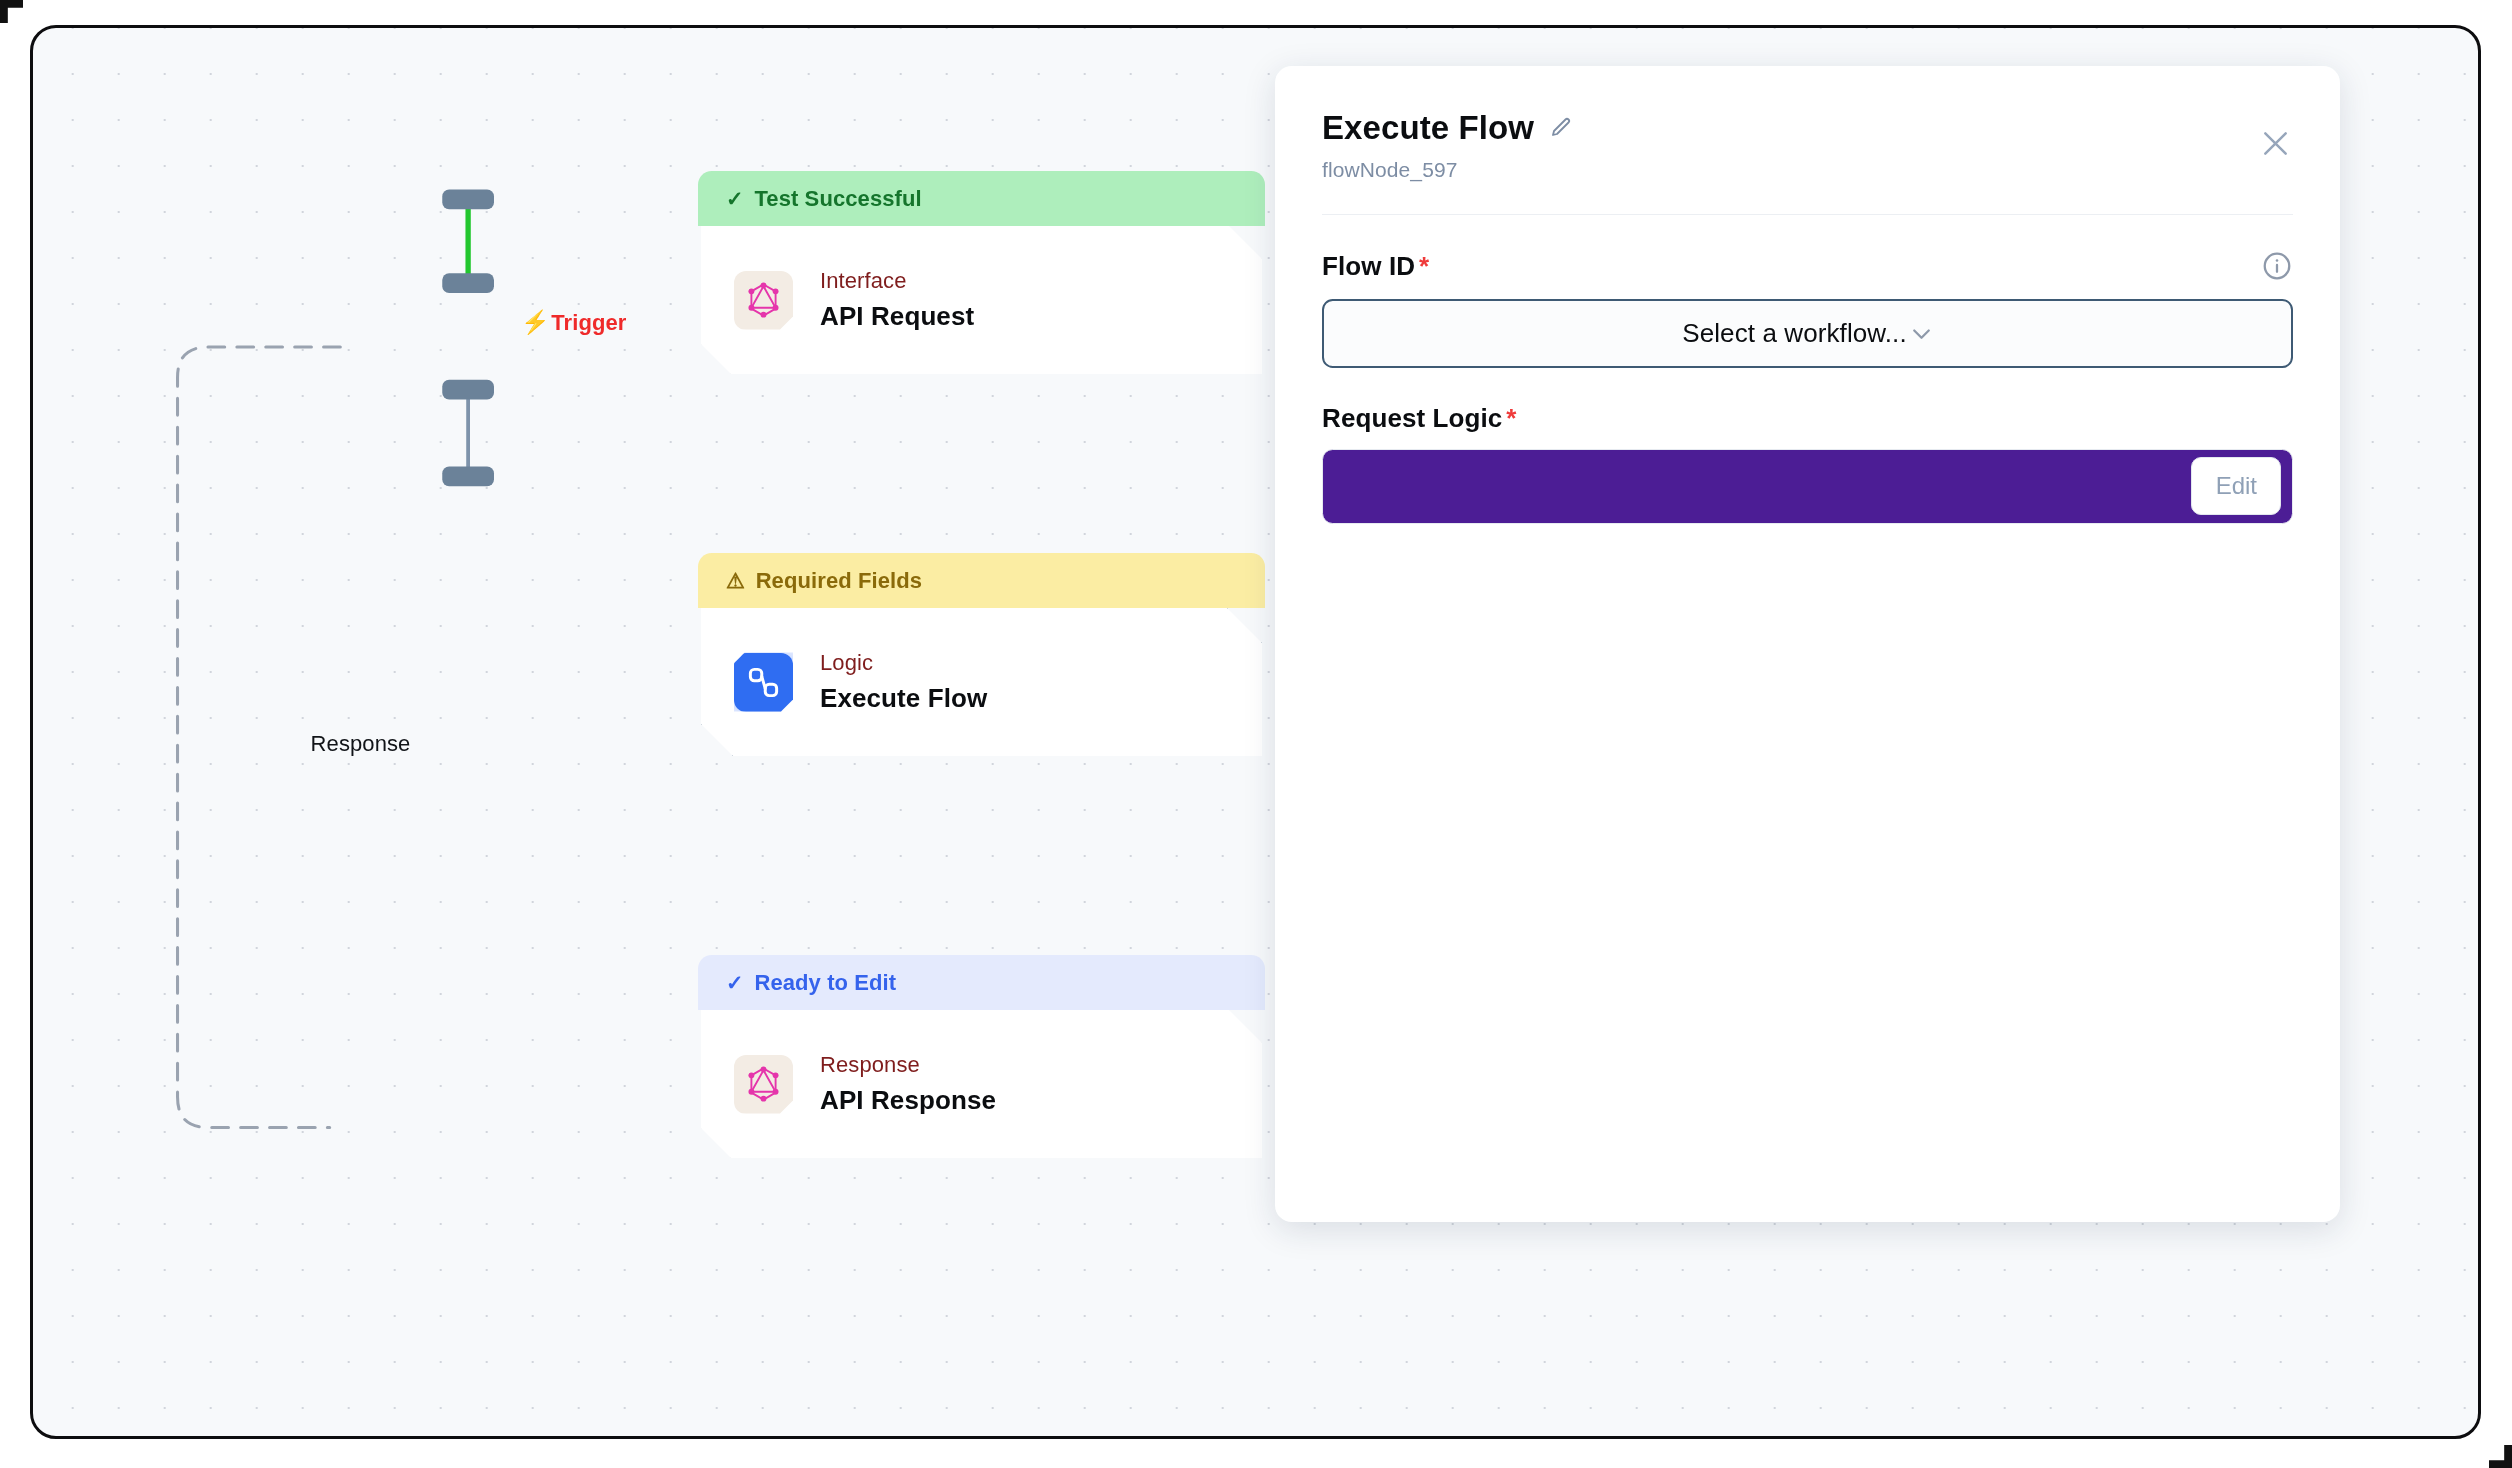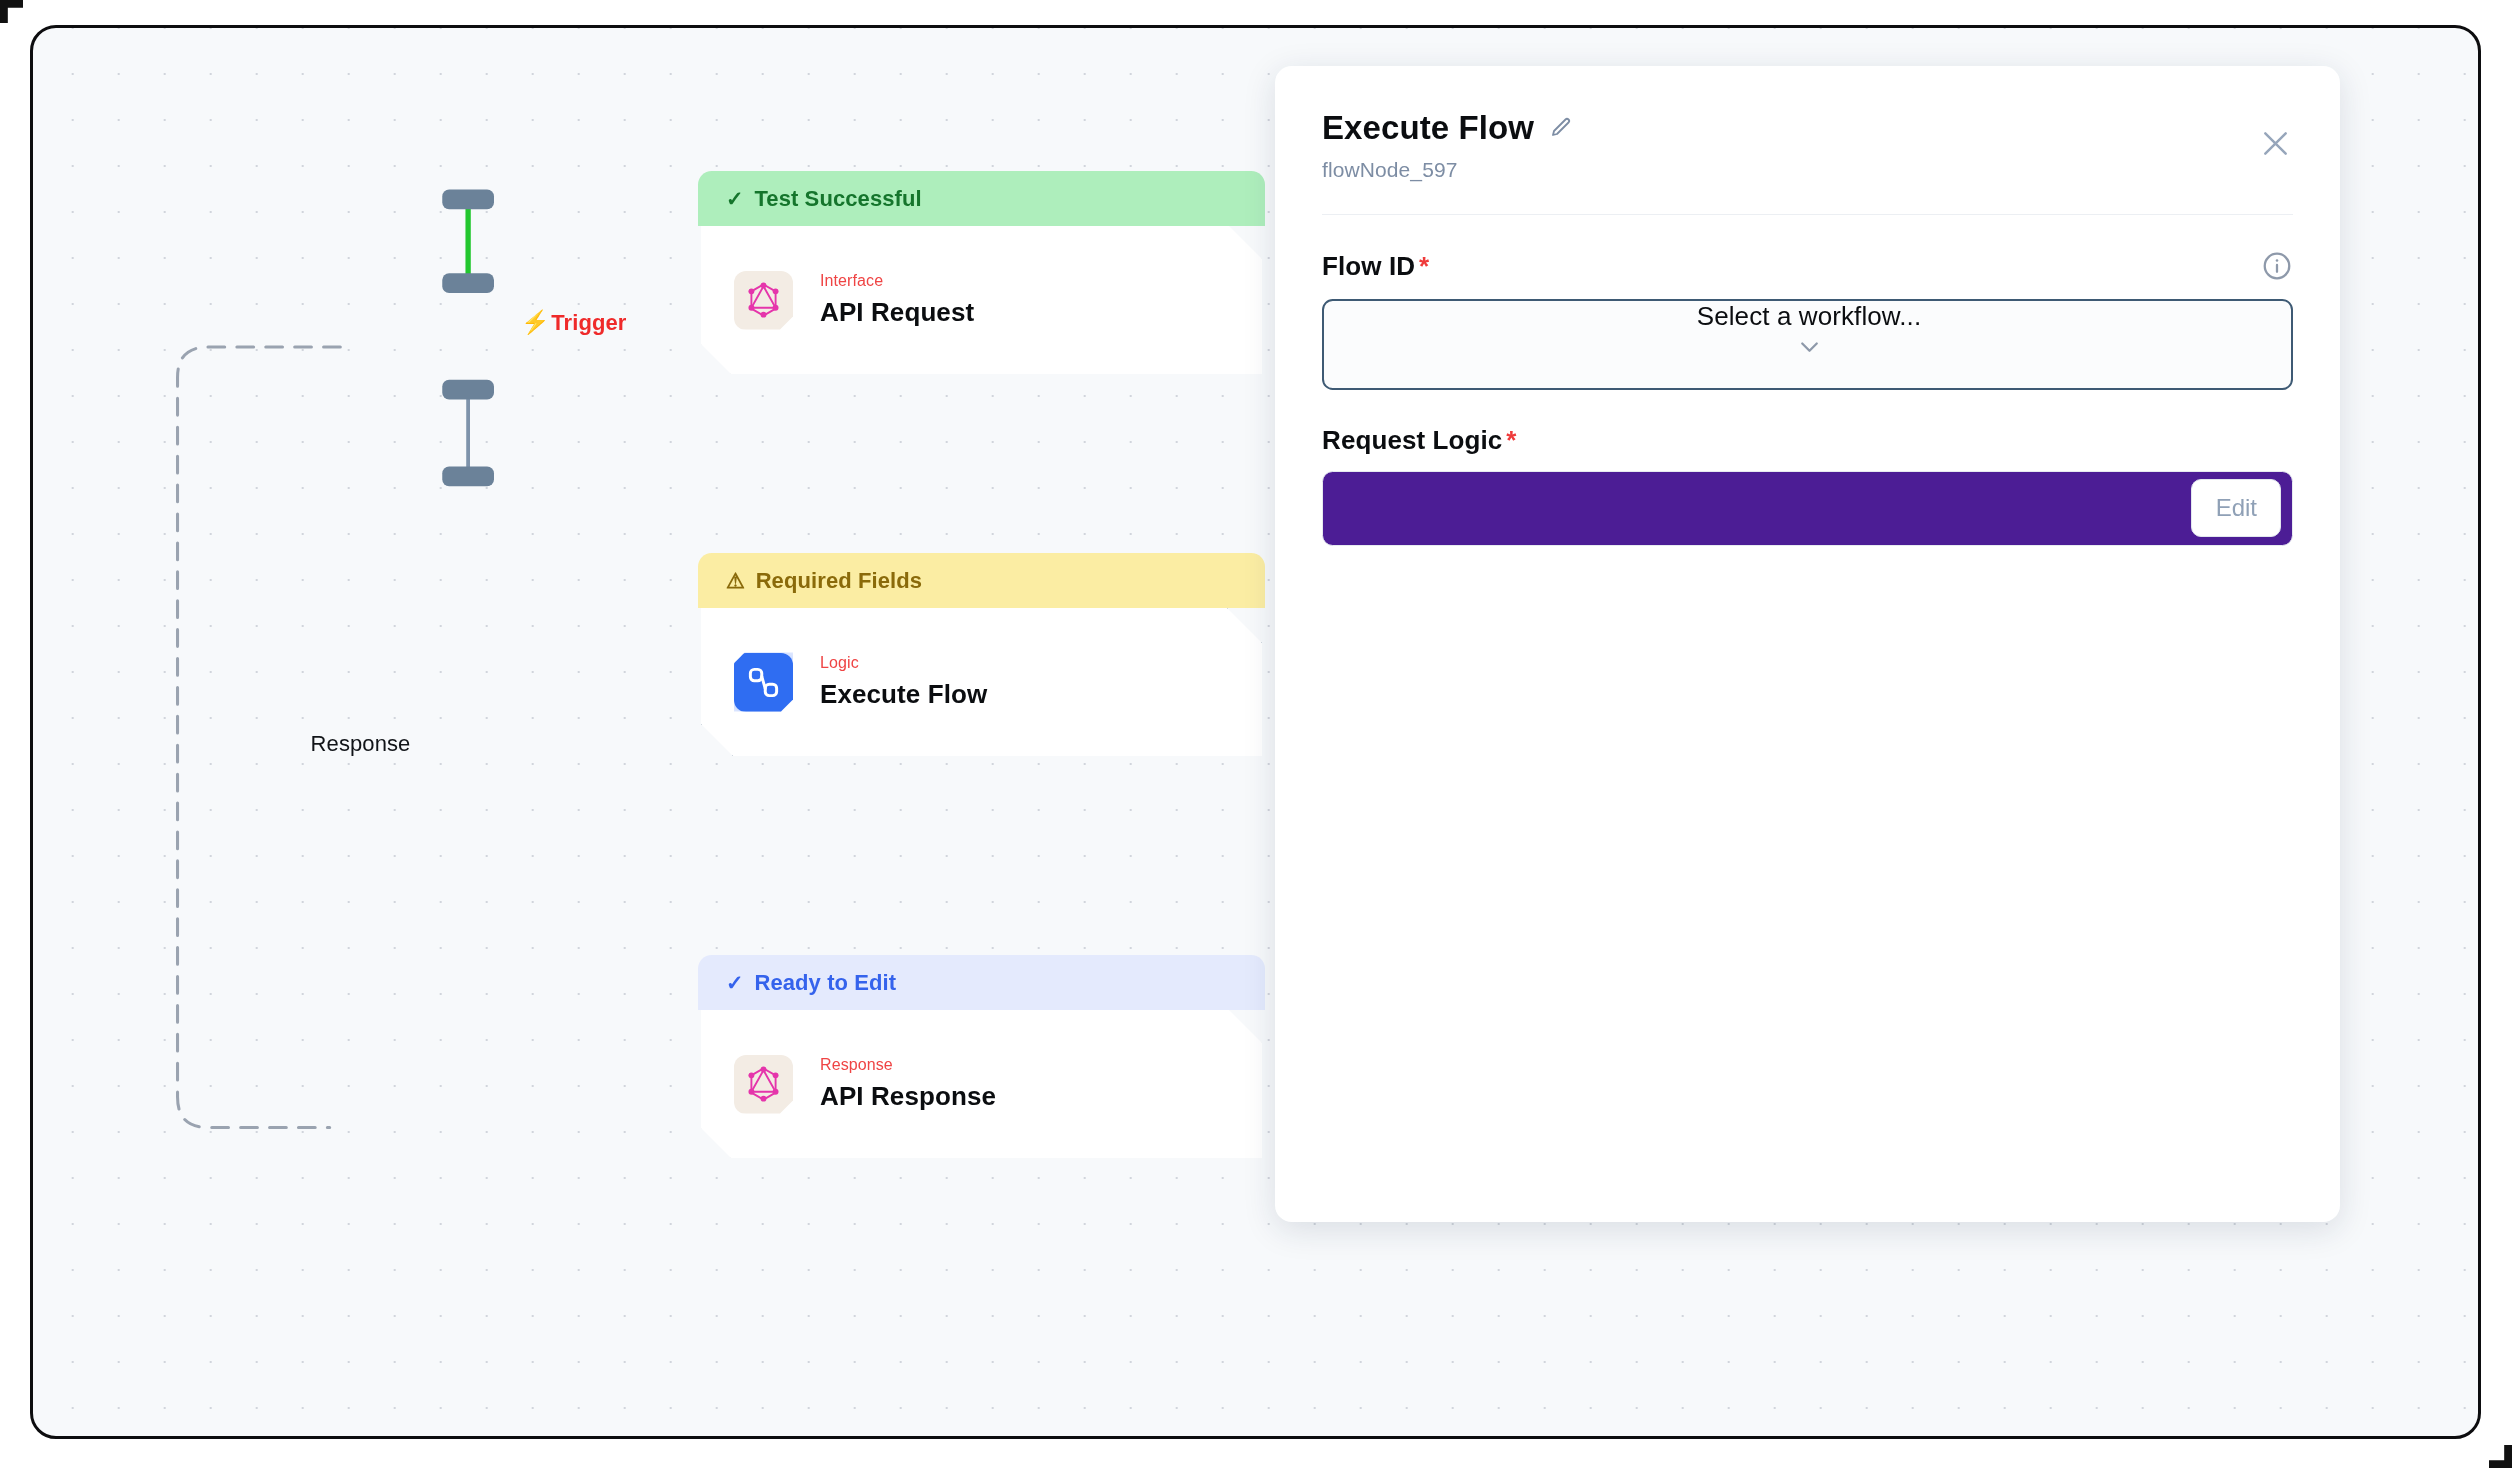--- a/index.html
+++ b/index.html
@@ -128,22 +128,22 @@
   }
   .icon-graphql { background: #f3ece4; clip-path: polygon(0 0, 100% 0, 100% 78%, 78% 100%, 0 100%); }
   .icon-logic {
     background: #2f6df2;
     clip-path: polygon(0 10.7px, 10.7px 0, 100% 0, 100% calc(100% - 12px), calc(100% - 12px) 100%, 0 100%);
     box-shadow: 0 0 23px 6px rgba(80,130,255,.45);
   }
 
   .node-text { margin-left: 27px; }
   .node-kind {
-    font-size: 16px;
-    color: #ef4444;
+    font-size: 22px;
+    color: #7f1d1d;
     font-weight: 400;
     margin-bottom: 6.8px;
     letter-spacing: 0.1px;
   }
   .node-title {
     font-size: 26px;
     color: #0b0d10;
     font-weight: 700;
     letter-spacing: 0.1px;
   }
@@ -200,31 +200,30 @@
     font-size: 26px;
     font-weight: 700;
     color: #0b0d10;
     letter-spacing: 0.1px;
   }
   .req-star { color: #ef3b3b; font-weight: 700; margin-left: 3.8px; }
   .info-icon { cursor: pointer; display: flex; }
 
   .select-control {
     margin-top: 16.7px;
-    height: 91px;
+    height: 69px;
     border: 2.3px solid #3e5a74;
     border-radius: 10.7px;
     background: #fbfcfd;
     display: flex;
     align-items: center;
-    justify-content: flex-start;
+    justify-content: center;
     padding: 0 23px 0 26px;
     box-sizing: border-box;
     cursor: pointer;
-    flex-direction: column;
   }
   .select-value { font-size: 26px; color: #0b0d10; letter-spacing: 0.1px; }
   .chev { display: flex; }
 
   .input-control {
     margin-top: 15px;
     height: 75px;
     border: 1.5px solid #e6eaf0;
     border-radius: 10.7px;
     background: #4c1d95;

